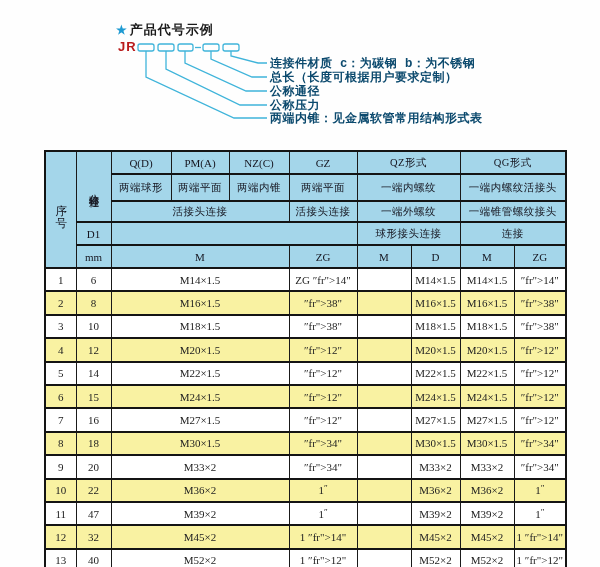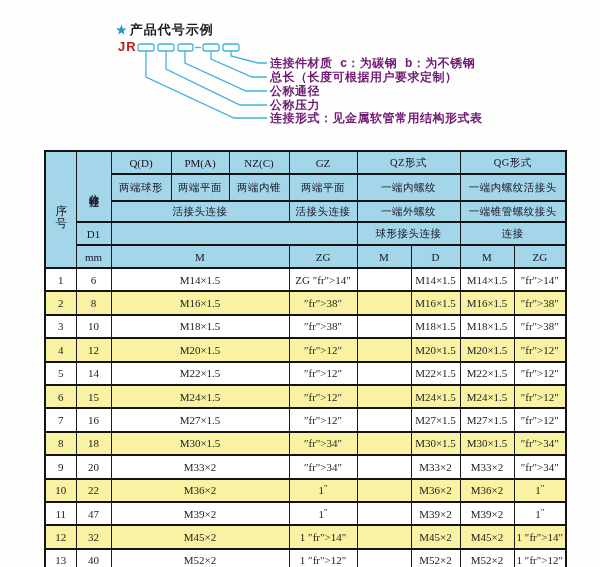--- a/index.html
+++ b/index.html
@@ -17,21 +17,21 @@
     letter-spacing:1px;white-space:pre;
   }
   .diag-heading .star{color:var(--star-blue,#1e9ad2);margin-right:2px;font-size:12px;}
   .diag-prefix{
     position:absolute;left:118px;top:39px;
     font-size:13px;font-weight:bold;color:#b91c1c;letter-spacing:1px;
   }
   .diag-svg{position:absolute;left:0;top:0;}
   .diag-label{
     position:absolute;left:270px;
-    font-size:12px;font-weight:bold;color:#701a75;
+    font-size:12px;font-weight:bold;color:#0c4a6e;
     line-height:13px;white-space:pre;letter-spacing:0.5px;
   }
   
   .table-title{
     position:absolute;left:28px;top:123px;margin:0;
     font-family:"DejaVu Serif","Liberation Serif",serif;
     font-style:italic;font-weight:bold;
     font-size:19px;color:#111;letter-spacing:3px;white-space:pre;
   }
   
@@ -93,21 +93,21 @@
         <polyline points="166,51 166,69 240,105 267,105"></polyline>
         <polyline points="146,51 146,77 234,118 267,118"></polyline>
       </g>
     </svg>
     <div class="diag-heading"><span class="star">★</span><span>产品代号示例</span></div>
     <div class="diag-prefix">JR</div>
     <div class="diag-label" style="top:57px">连接件材质  c：为碳钢  b：为不锈钢</div>
     <div class="diag-label" style="top:71px">总长（长度可根据用户要求定制）</div>
     <div class="diag-label" style="top:85px">公称通径</div>
     <div class="diag-label" style="top:99px">公称压力</div>
-    <div class="diag-label" style="top:112px">连接形式：见金属软管常用结构形式表</div>
+    <div class="diag-label" style="top:112px">两端内锥：见金属软管常用结构形式表</div>
   </div>
 
 
   <table class="ref">
     <colgroup>
       <col style="width:31px">
         <col style="width:35px">
       <col style="width:60px">
         <col style="width:58px">
         <col style="width:60px">

